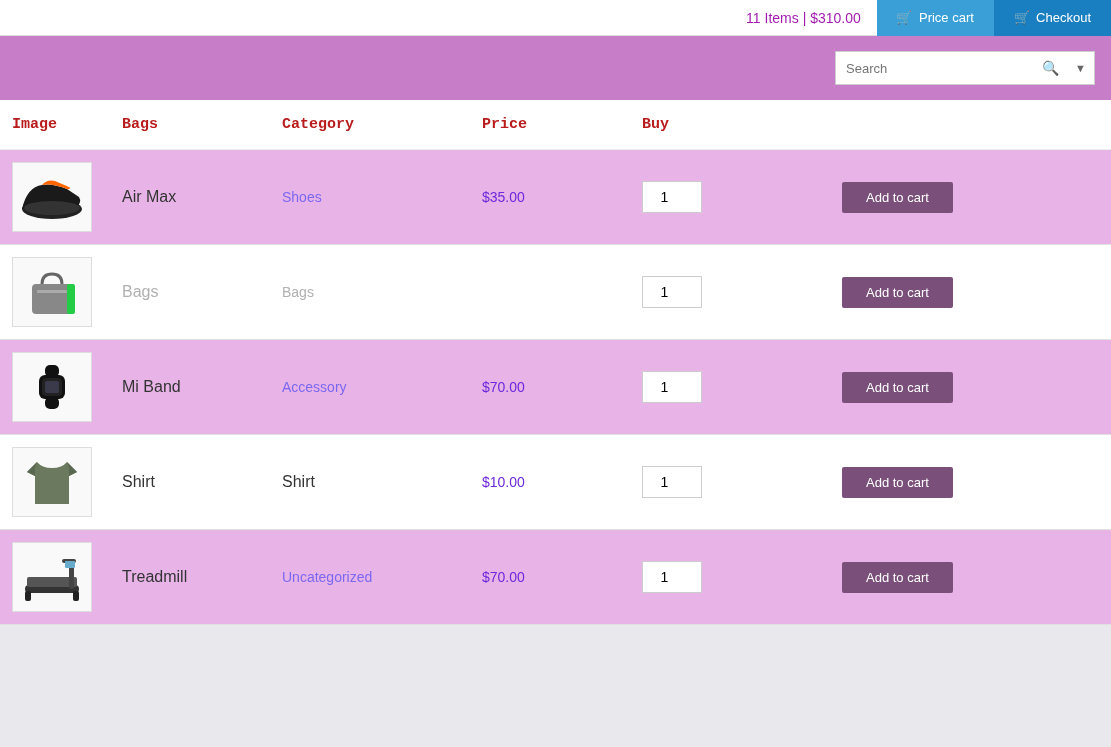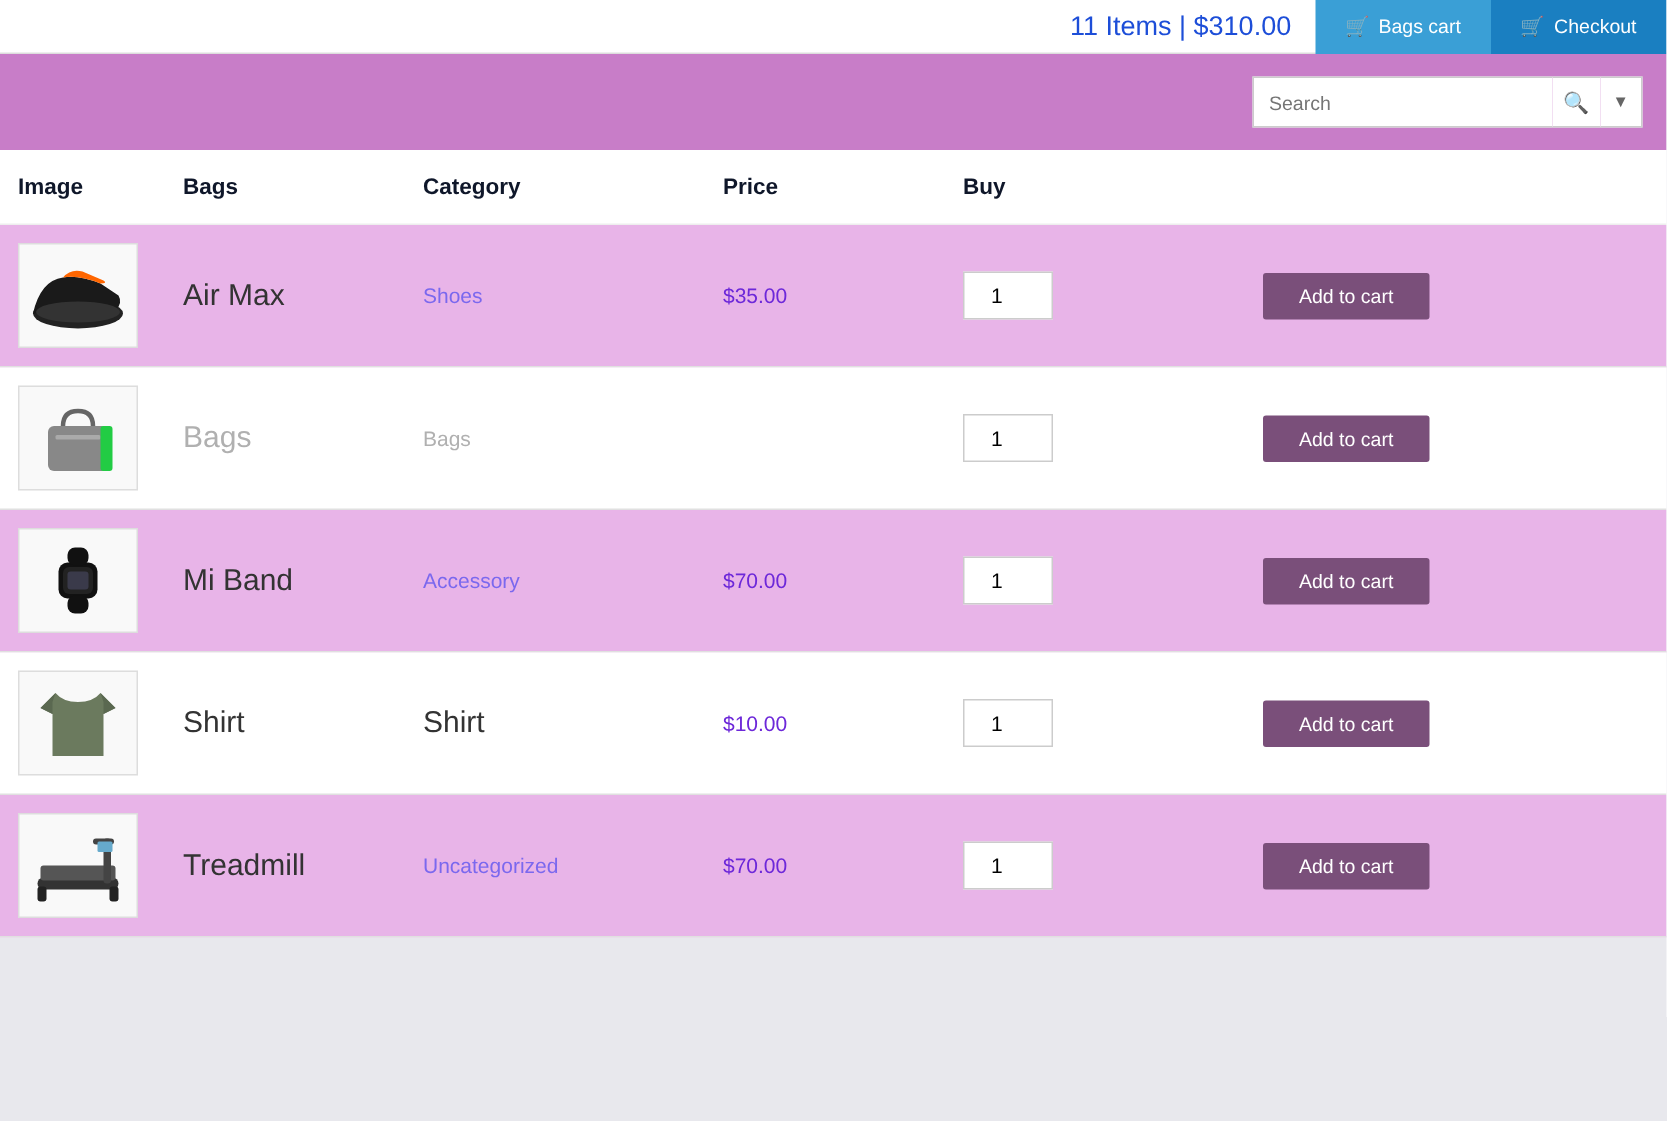--- a/index.html
+++ b/index.html
@@ -9,22 +9,22 @@
     .top-bar {
       display: flex;
       align-items: center;
       justify-content: flex-end;
       background: #fff;
       padding: 0 0;
       height: 36px;
       border-bottom: 1px solid #ddd;
     }
     .top-bar-info {
-      color: #1d4ed8;
-      font-size: 18px;
+      color: #a21caf;
+      font-size: 14px;
       padding: 0 16px;
     }
     .btn-view-cart {
       background: #3a9fd6;
       color: #fff;
       border: none;
       padding: 0 20px;
       height: 36px;
       cursor: pointer;
       font-size: 13px;
@@ -107,21 +107,22 @@
     .table-headers {
       display: grid;
       grid-template-columns: 110px 160px 200px 160px 200px 160px;
       padding: 16px 12px;
       background: #fff;
       border-bottom: 1px solid #eee;
     }
     .col-header {
       font-weight: bold;
       font-size: 15px;
-      color: #0f172a;
+      color: #b91c1c;
+      font-family: Liberation Mono, monospace;
     }
 
     
     .product-row {
       display: grid;
       grid-template-columns: 110px 160px 200px 160px 200px 160px;
       align-items: center;
       padding: 12px 12px;
       border-bottom: 1px solid #e0e0e0;
     }
@@ -144,21 +145,21 @@
     }
 
     
     .product-image-wrapper svg {
       width: 70px;
       height: 60px;
     }
 
     .product-name {
       color: #333;
-      font-size: 20px;
+      font-size: 16px;
     }
     .product-category-link {
       color: #7b68ee;
       font-size: 14px;
       cursor: pointer;
     }
     .product-category-muted {
       color: #b0b0b0;
       font-size: 14px;
     }
@@ -186,21 +187,21 @@
 
     .search-icon-unicode { font-size: 14px; }
   </style>
 </head>
 <body>
 
 <div class="top-bar">
   <span class="top-bar-info">11 Items | $310.00</span>
   <button class="btn-view-cart">
     <span>🛒</span>
-    <span>Bags cart</span>
+    <span>Price cart</span>
   </button>
   <button class="btn-checkout">
     <span>🛒</span>
     <span>Checkout</span>
   </button>
 </div>
 
 <div class="header-bar">
   <div class="search-wrapper">
     <input class="search-input" type="text" placeholder="Search" style="">

